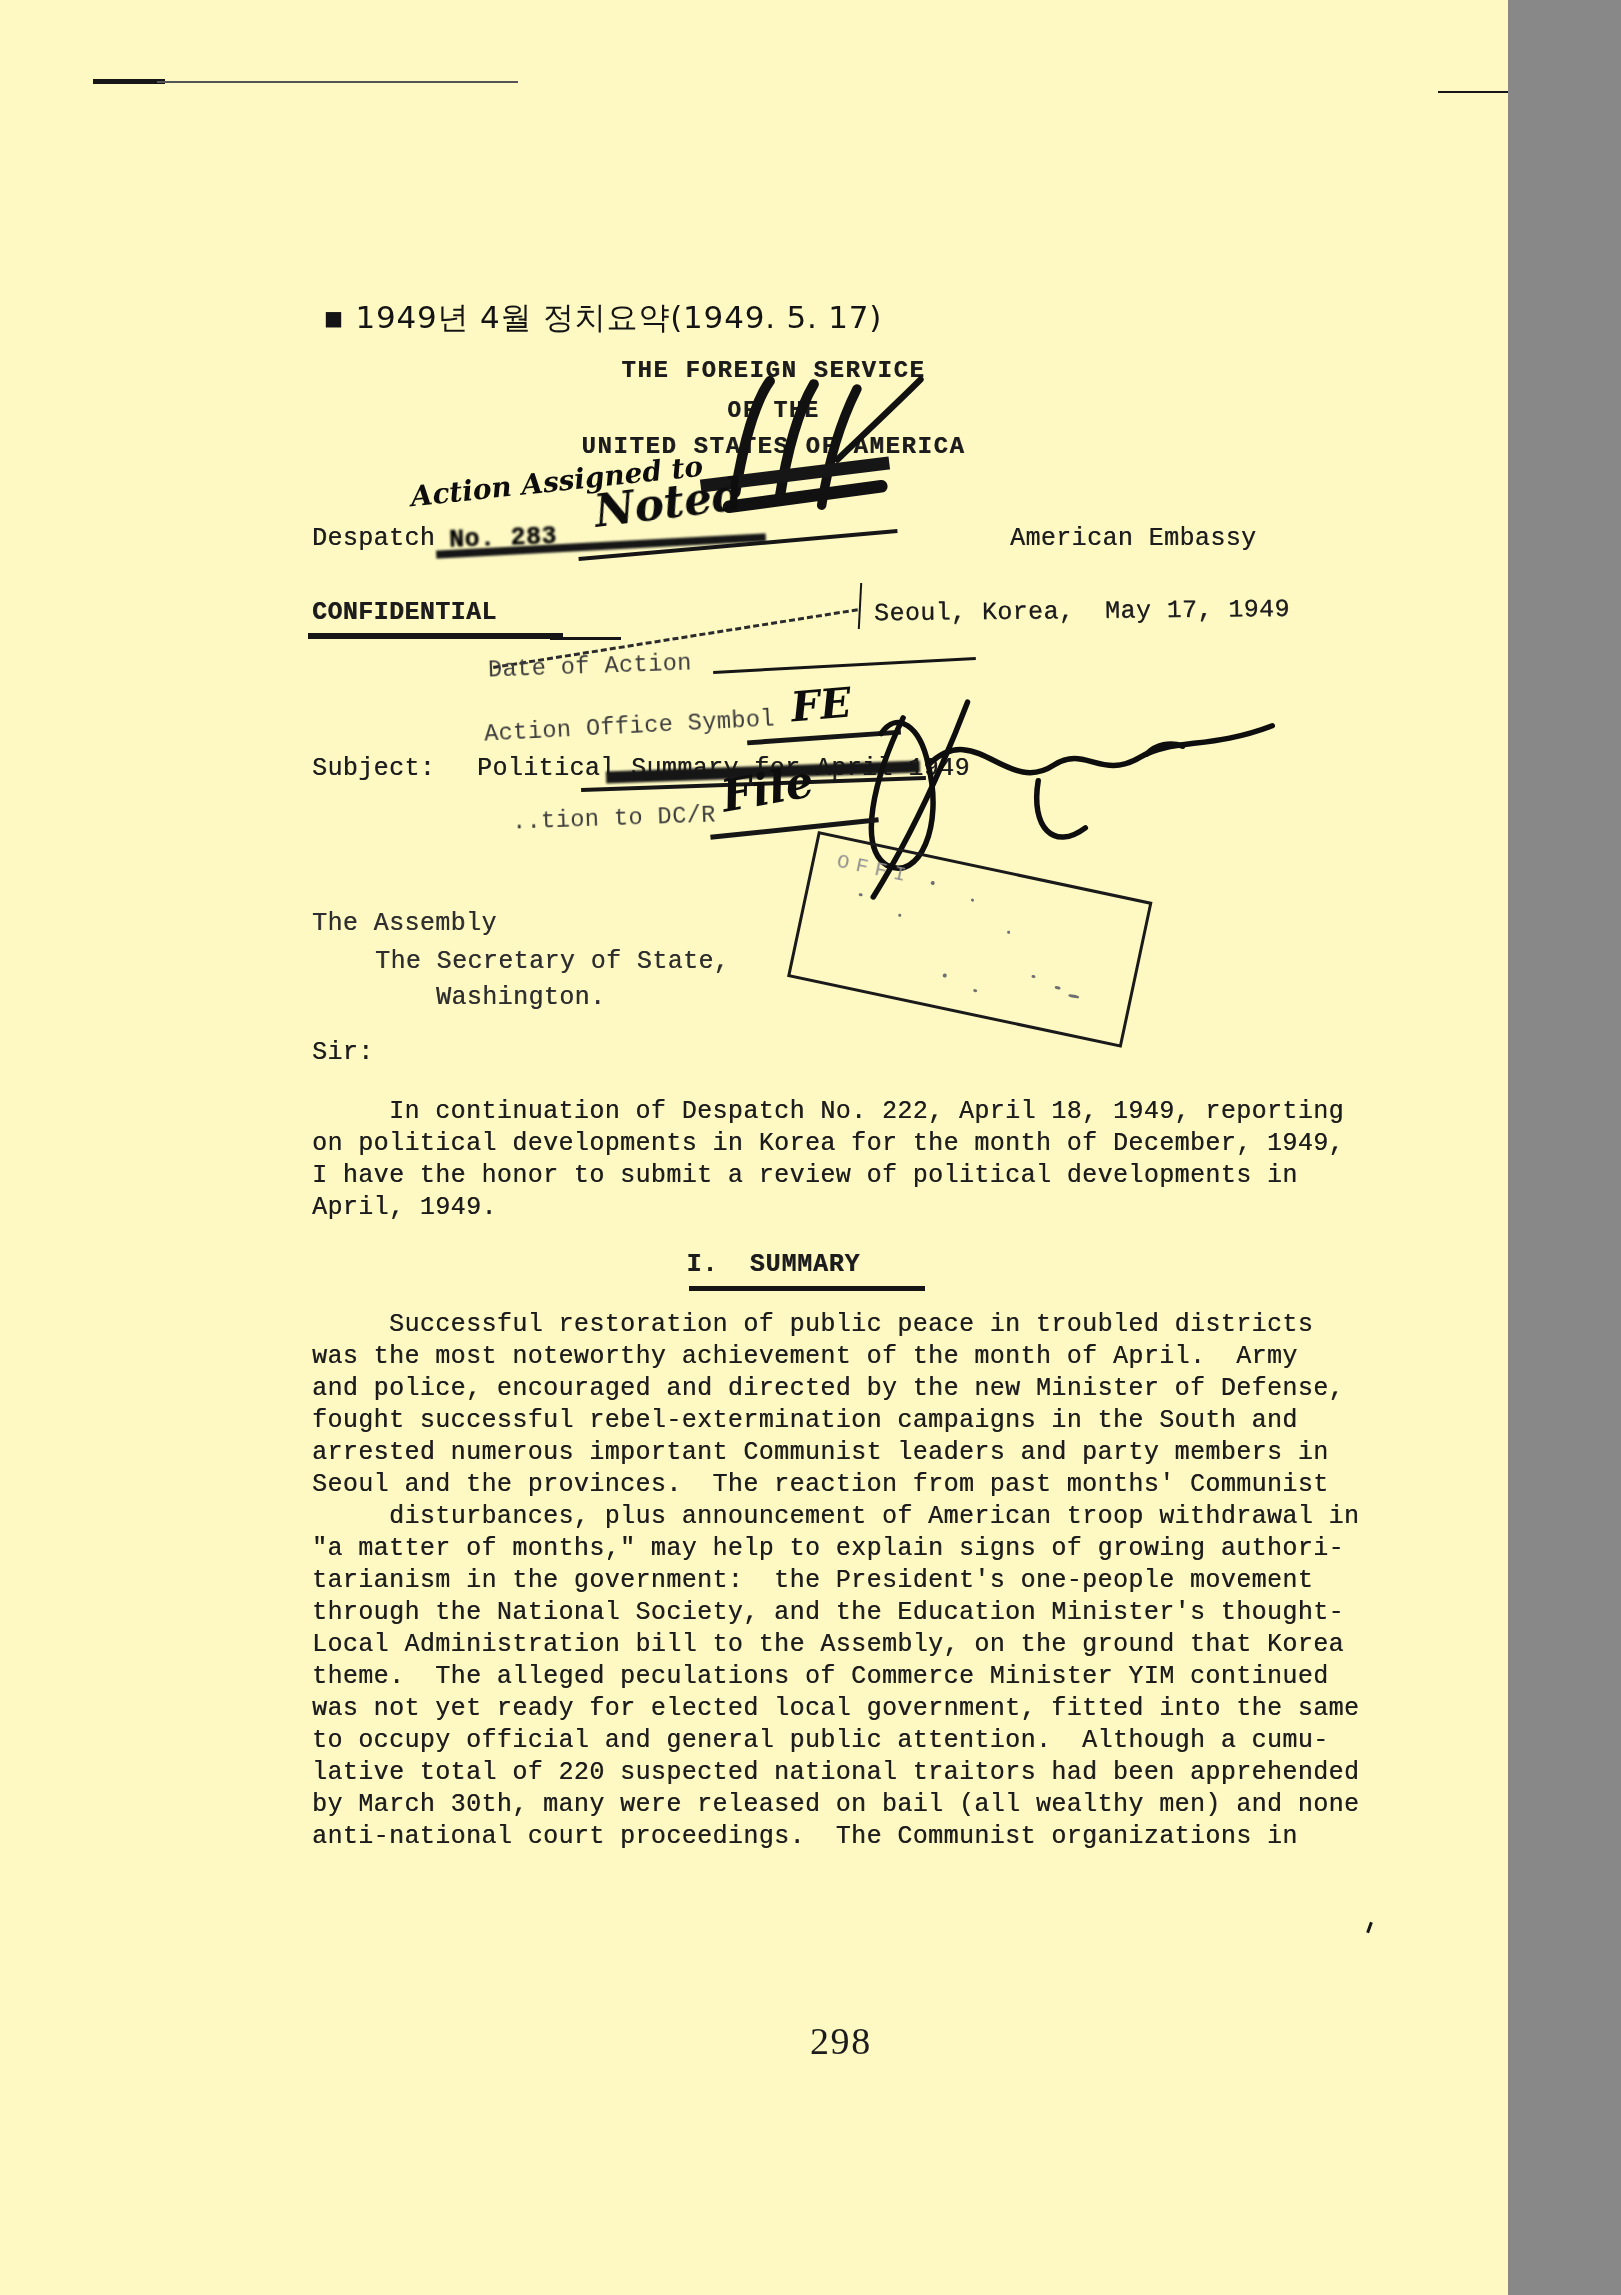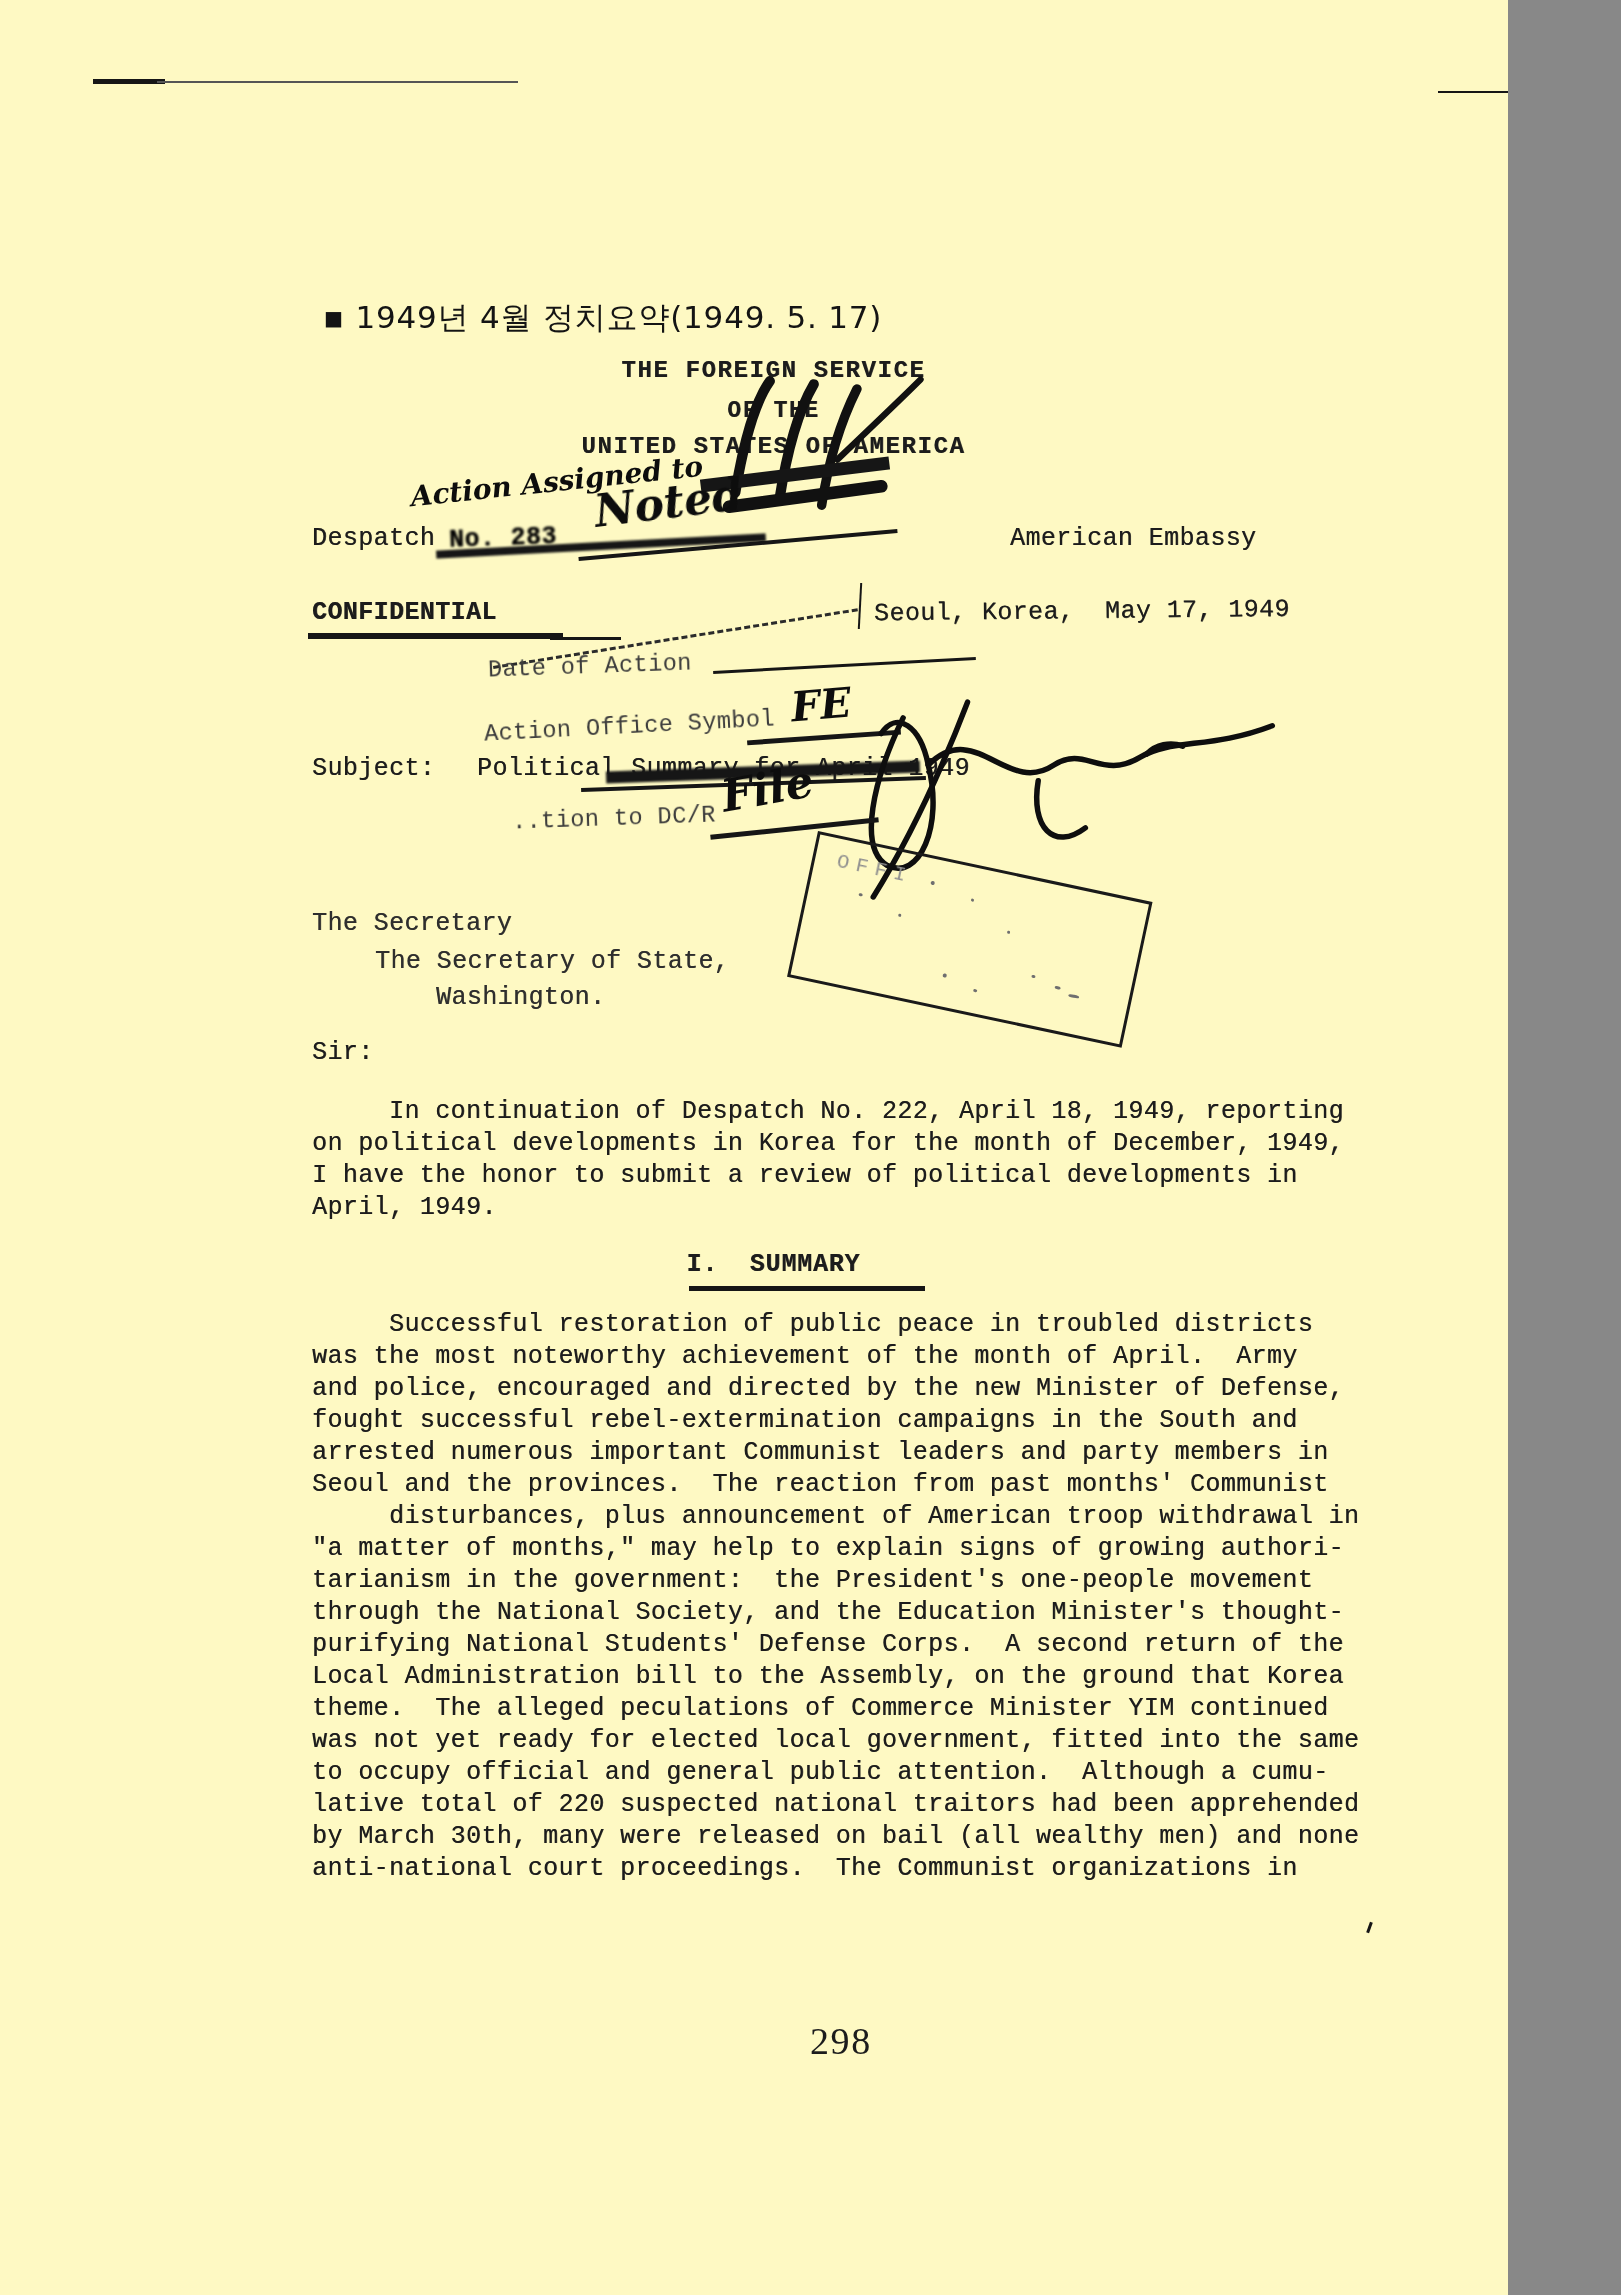--- a/index.html
+++ b/index.html
@@ -137,21 +137,21 @@
     <div class="dot" style="left:50px;top:49px;width:3.9px;height:3.1px;"></div>
     <div class="dot" style="left:93px;top:61px;width:3.1px;height:3.1px;"></div>
     <div class="dot" style="left:203px;top:55px;width:3.1px;height:3.1px;"></div>
     <div class="dot" style="left:236px;top:93px;width:3.9px;height:3.1px;"></div>
     <div class="dot" style="left:261px;top:99px;width:6.3px;height:3.1px;"></div>
     <div class="dot" style="left:276px;top:104px;width:11px;height:3.1px;"></div>
     <div class="dot" style="left:149px;top:110px;width:3.9px;height:3.9px;"></div>
     <div class="dot" style="left:182px;top:119px;width:3.9px;height:3.1px;"></div>
   </div>
 
-  <div class="t" style="left:312px;top:909px;color:#2e2e2e;">The Secretary</div>
+  <div class="t" style="left:312px;top:909px;color:#2e2e2e;">The Assembly</div>
   <div class="t" style="left:375px;top:947px;color:#2e2e2e;">The Secretary of State,</div>
   <div class="t" style="left:436px;top:983px;color:#2e2e2e;">Washington.</div>
 
   <div class="t" style="left:312px;top:1038px;">Sir:</div>
 
   <div class="para" style="top:1096px;">
     <div class="t ln" style="position:relative;">     In continuation of Despatch No. 222, April 18, 1949, reporting</div>
     <div class="t ln" style="position:relative;">on political developments in Korea for the month of December, 1949,</div>
     <div class="t ln" style="position:relative;">I have the honor to submit a review of political developments in</div>
     <div class="t ln" style="position:relative;">April, 1949.</div>
@@ -164,21 +164,20 @@
     <div class="t ln" style="position:relative;">     Successful restoration of public peace in troubled districts</div>
     <div class="t ln" style="position:relative;">was the most noteworthy achievement of the month of April.  Army</div>
     <div class="t ln" style="position:relative;">and police, encouraged and directed by the new Minister of Defense,</div>
     <div class="t ln" style="position:relative;">fought successful rebel-extermination campaigns in the South and</div>
     <div class="t ln" style="position:relative;">arrested numerous important Communist leaders and party members in</div>
     <div class="t ln" style="position:relative;">Seoul and the provinces.  The reaction from past months' Communist</div>
     <div class="t ln" style="position:relative;text-align:right;">disturbances, plus announcement of American troop withdrawal in</div>
     <div class="t ln" style="position:relative;">"a matter of months," may help to explain signs of growing authori-</div>
     <div class="t ln" style="position:relative;">tarianism in the government:  the President's one-people movement</div>
     <div class="t ln" style="position:relative;">through the National Society, and the Education Minister's thought-</div>
-    <div class="t ln" style="position:relative;">purifying National Students' Defense Corps.  A second return of the</div>
     <div class="t ln" style="position:relative;">Local Administration bill to the Assembly, on the ground that Korea</div>
     <div class="t ln" style="position:relative;">theme.  The alleged peculations of Commerce Minister YIM continued</div>
     <div class="t ln" style="position:relative;">was not yet ready for elected local government, fitted into the same</div>
     <div class="t ln" style="position:relative;">to occupy official and general public attention.  Although a cumu-</div>
     <div class="t ln" style="position:relative;">lative total of 220 suspected national traitors had been apprehended</div>
     <div class="t ln" style="position:relative;">by March 30th, many were released on bail (all wealthy men) and none</div>
     <div class="t ln" style="position:relative;">anti-national court proceedings.  The Communist organizations in</div>
   </div>
 
   <div class="t" style="left:810px;top:2019px;font-family:'Liberation Serif',serif;font-size:38px;letter-spacing:1.6px;text-shadow:none;">298</div>

